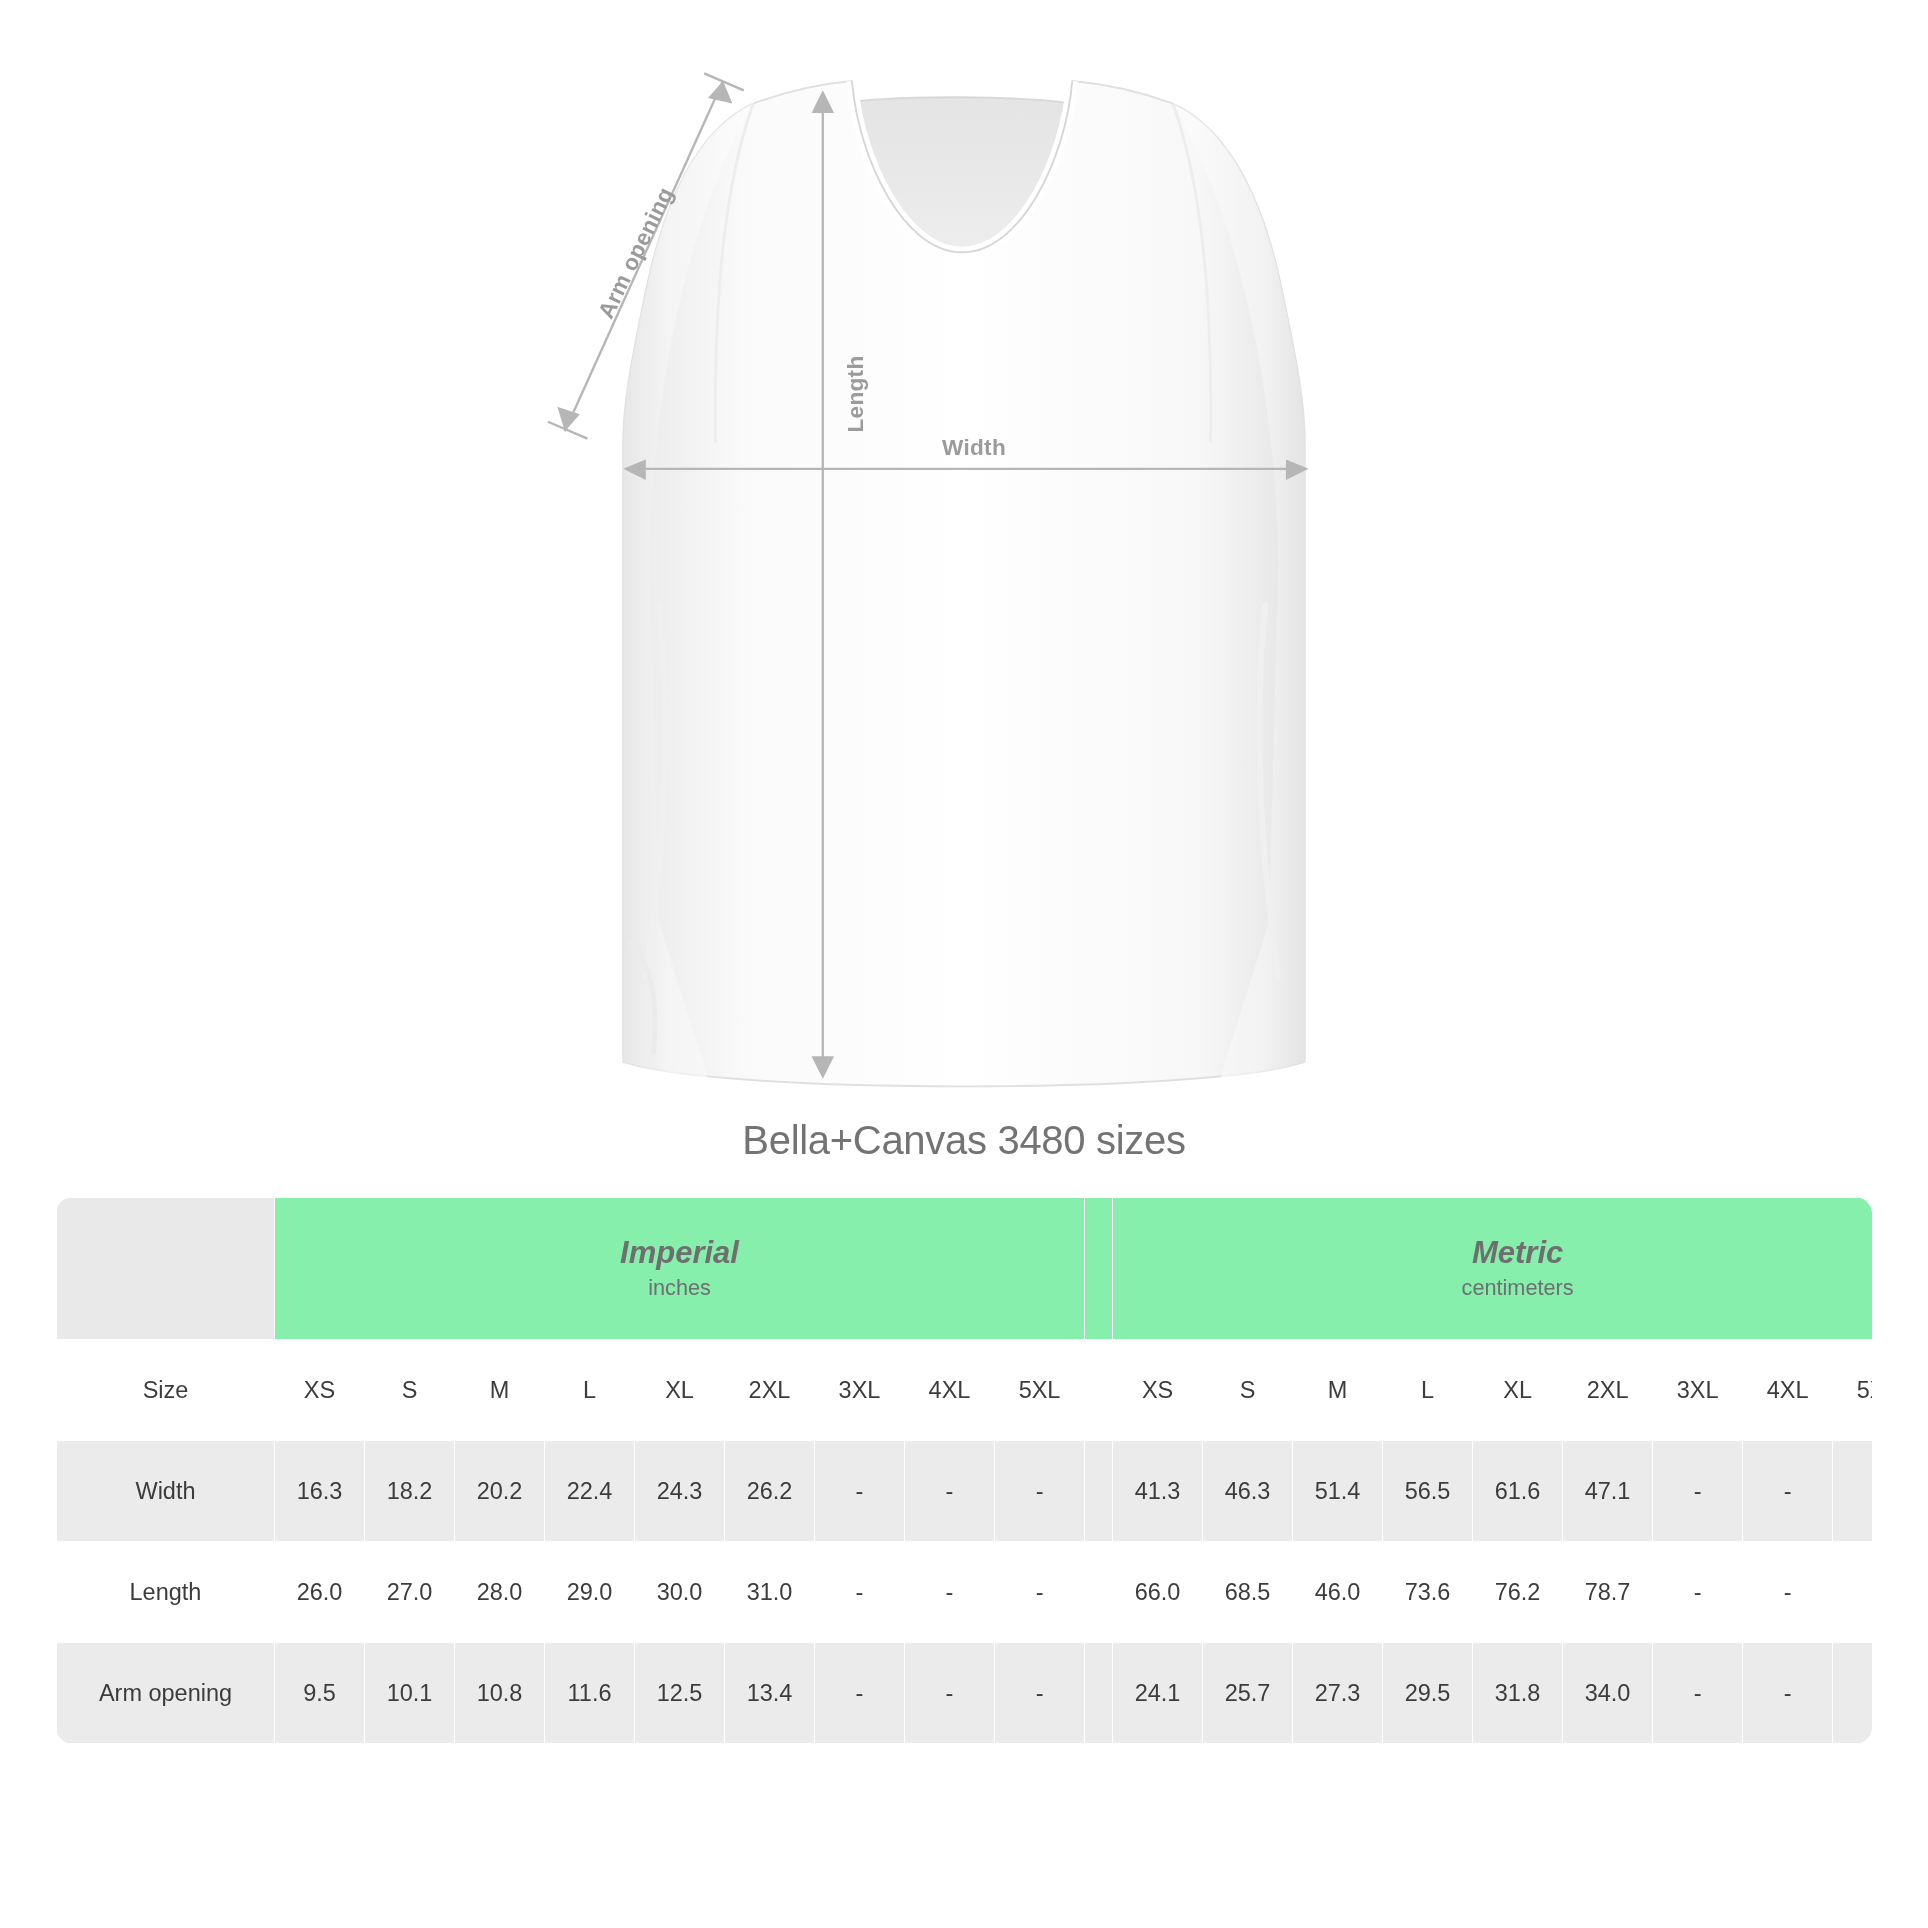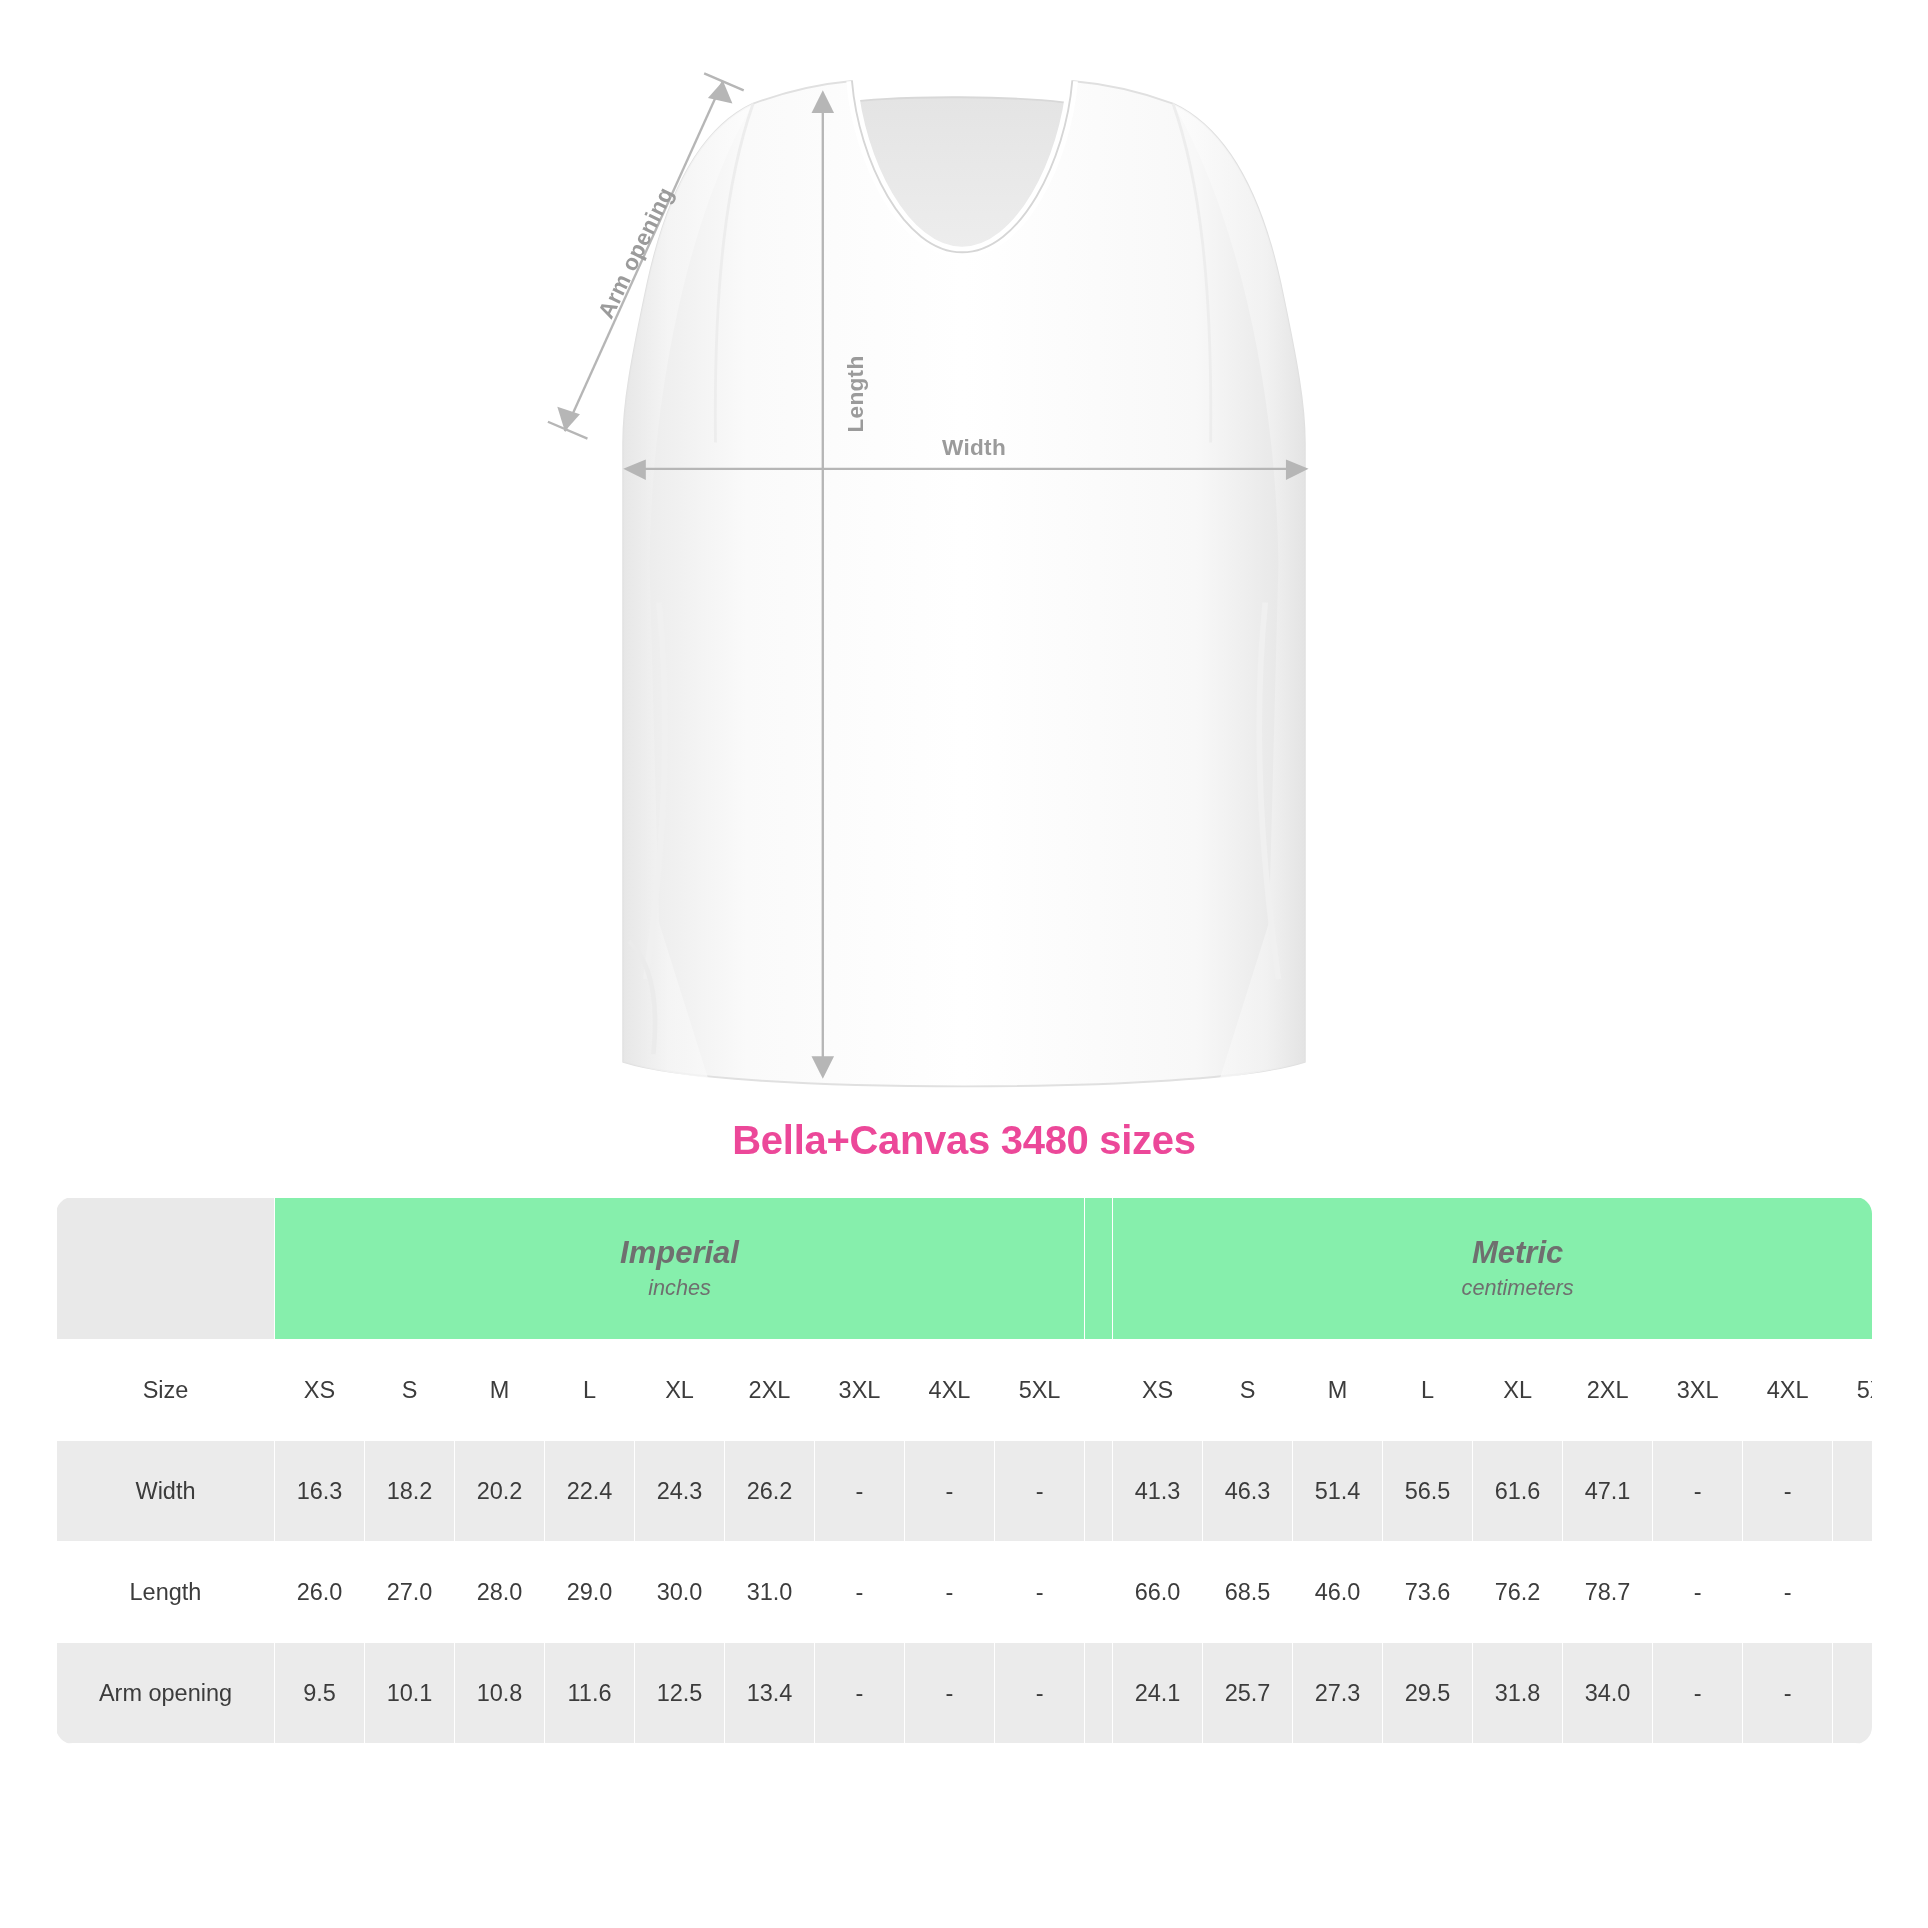--- a/index.html
+++ b/index.html
@@ -57,22 +57,22 @@
     top: 435px;
   }
 
   
   .title-block {
     text-align: center;
     margin-top: 26px;
   }
   .chart-title {
     font-size: 40px;
-    font-weight: bold;
-    color: #ec4899;
+    font-weight: normal;
+    color: #737373;
     letter-spacing: -0.3px;
     margin-top: 18px;
   }
   .chart-note {
     margin-top: 17px;
     font-size: 21.7px;
     font-style: italic;
     color: #4a4a4a;
   }
 
@@ -104,21 +104,20 @@
   }
   .unit-main {
     font-size: 31px;
     font-style: italic;
     font-weight: bold;
     color: #6f6f6f;
     line-height: 1.1;
   }
   .unit-sub {
     font-size: 21.7px;
-    font-style: italic;
     color: #6f6f6f;
     margin-top: 5px;
   }
   .unit-row td.corner {
     background: #e9e9e9;
   }
 
   
   .size-row td {
     background: #ffffff;

